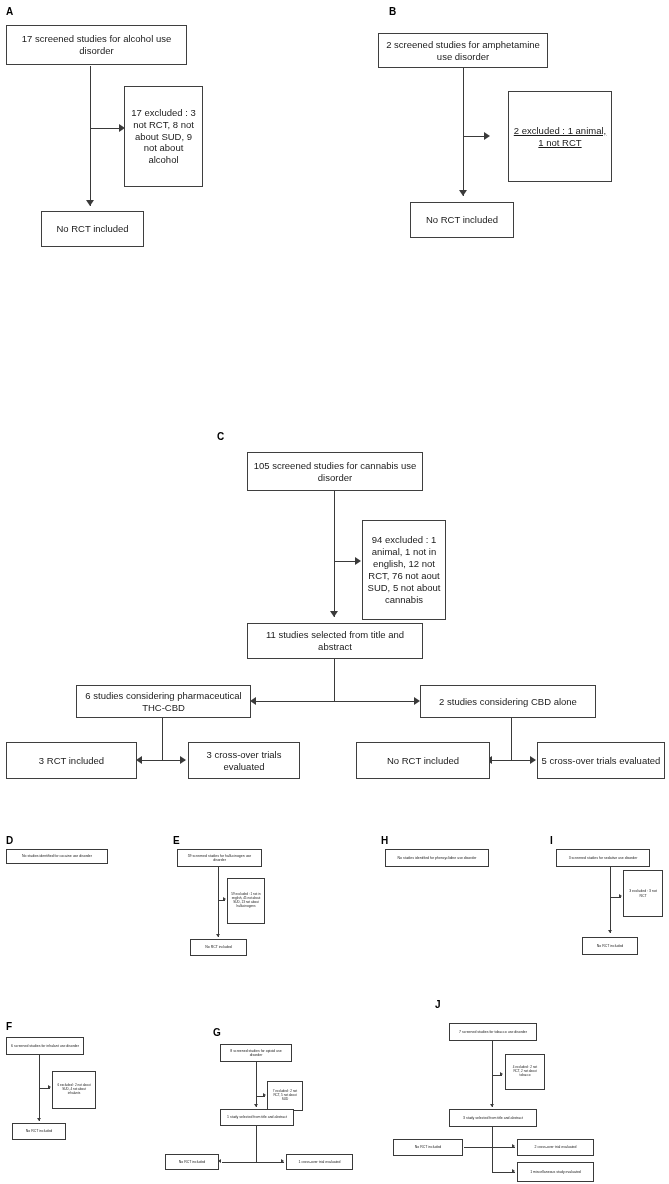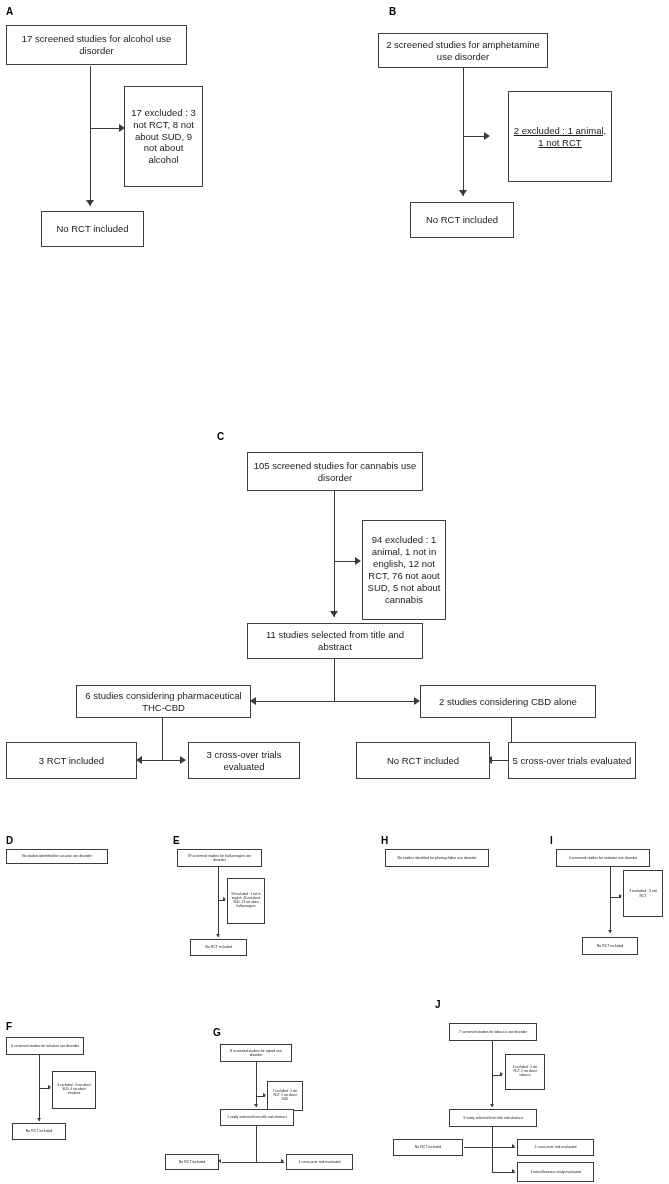--- a/index.html
+++ b/index.html
@@ -94,21 +94,21 @@
 
 <div class="box big" style="left:6px;top:742px;width:131px;height:37px;">3 RCT included</div>
 <div class="box big" style="left:188px;top:742px;width:112px;height:37px;">3 cross-over trials evaluated</div>
 
 <div class="ln vln" style="left:511px;top:718px;height:43px;"></div>
 <div class="ln hln" style="left:490px;top:760px;width:45px;"></div>
 <div class="arw left" style="left:486px;top:756px;"></div>
 <div class="arw right" style="left:530px;top:756px;"></div>
 
 <div class="box big" style="left:356px;top:742px;width:134px;height:37px;">No RCT included</div>
-<div class="box big" style="left:508px;top:742px;width:128px;height:37px;">5 cross-over trials evaluated</div>
+<div class="box big" style="left:537px;top:742px;width:128px;height:37px;">5 cross-over trials evaluated</div>
 
 <div class="panel-label" style="left:6px;top:836px;">D</div>
 <div class="box tiny" style="left:6px;top:849px;width:102px;height:15px;">No studies identified for cocaine use disorder</div>
 
 <div class="panel-label" style="left:173px;top:836px;">E</div>
 
 <div class="box tiny" style="left:177px;top:849px;width:85px;height:18px;">59 screened studies for hallucinogen use disorder</div>
 
 <div class="ln vln thin" style="left:218px;top:867px;height:70px;"></div>
 <div class="ln hln thin" style="left:218px;top:900px;width:7px;"></div>

